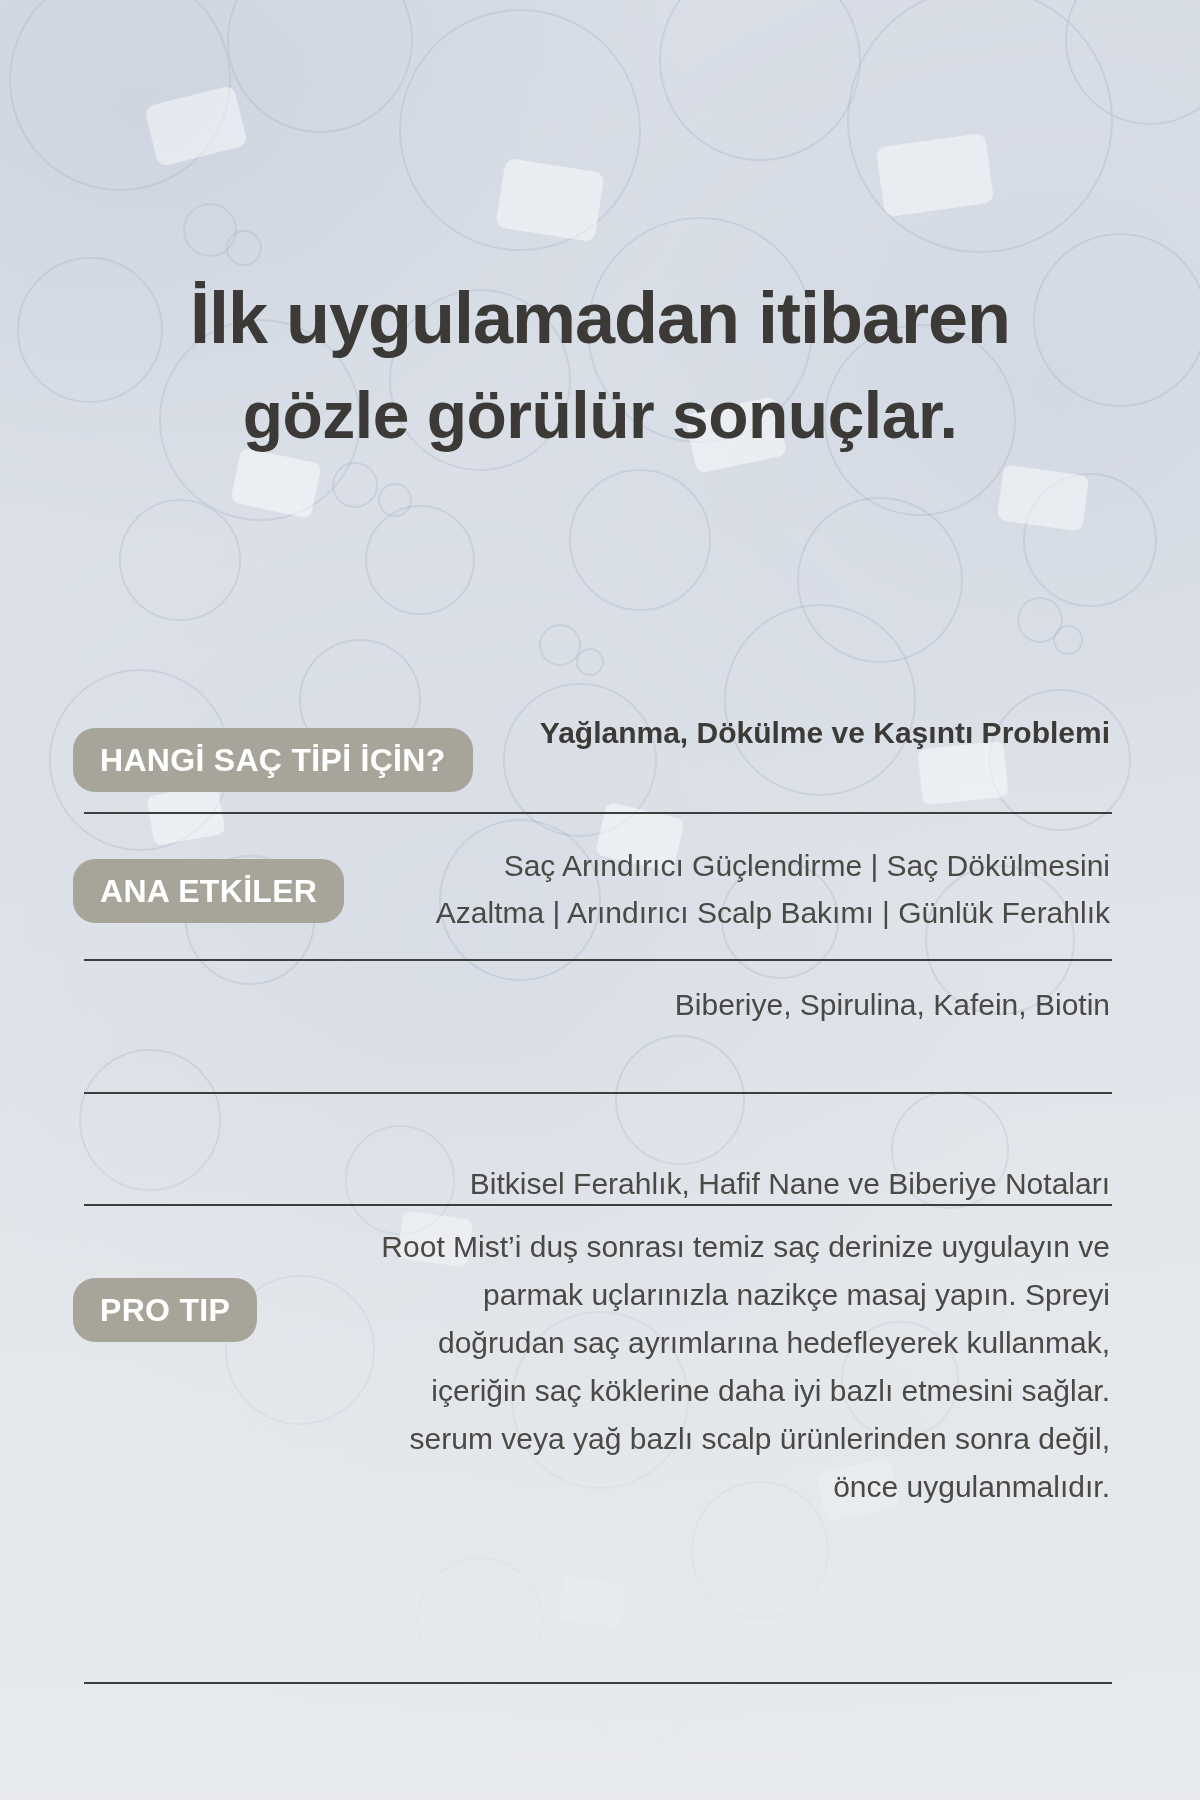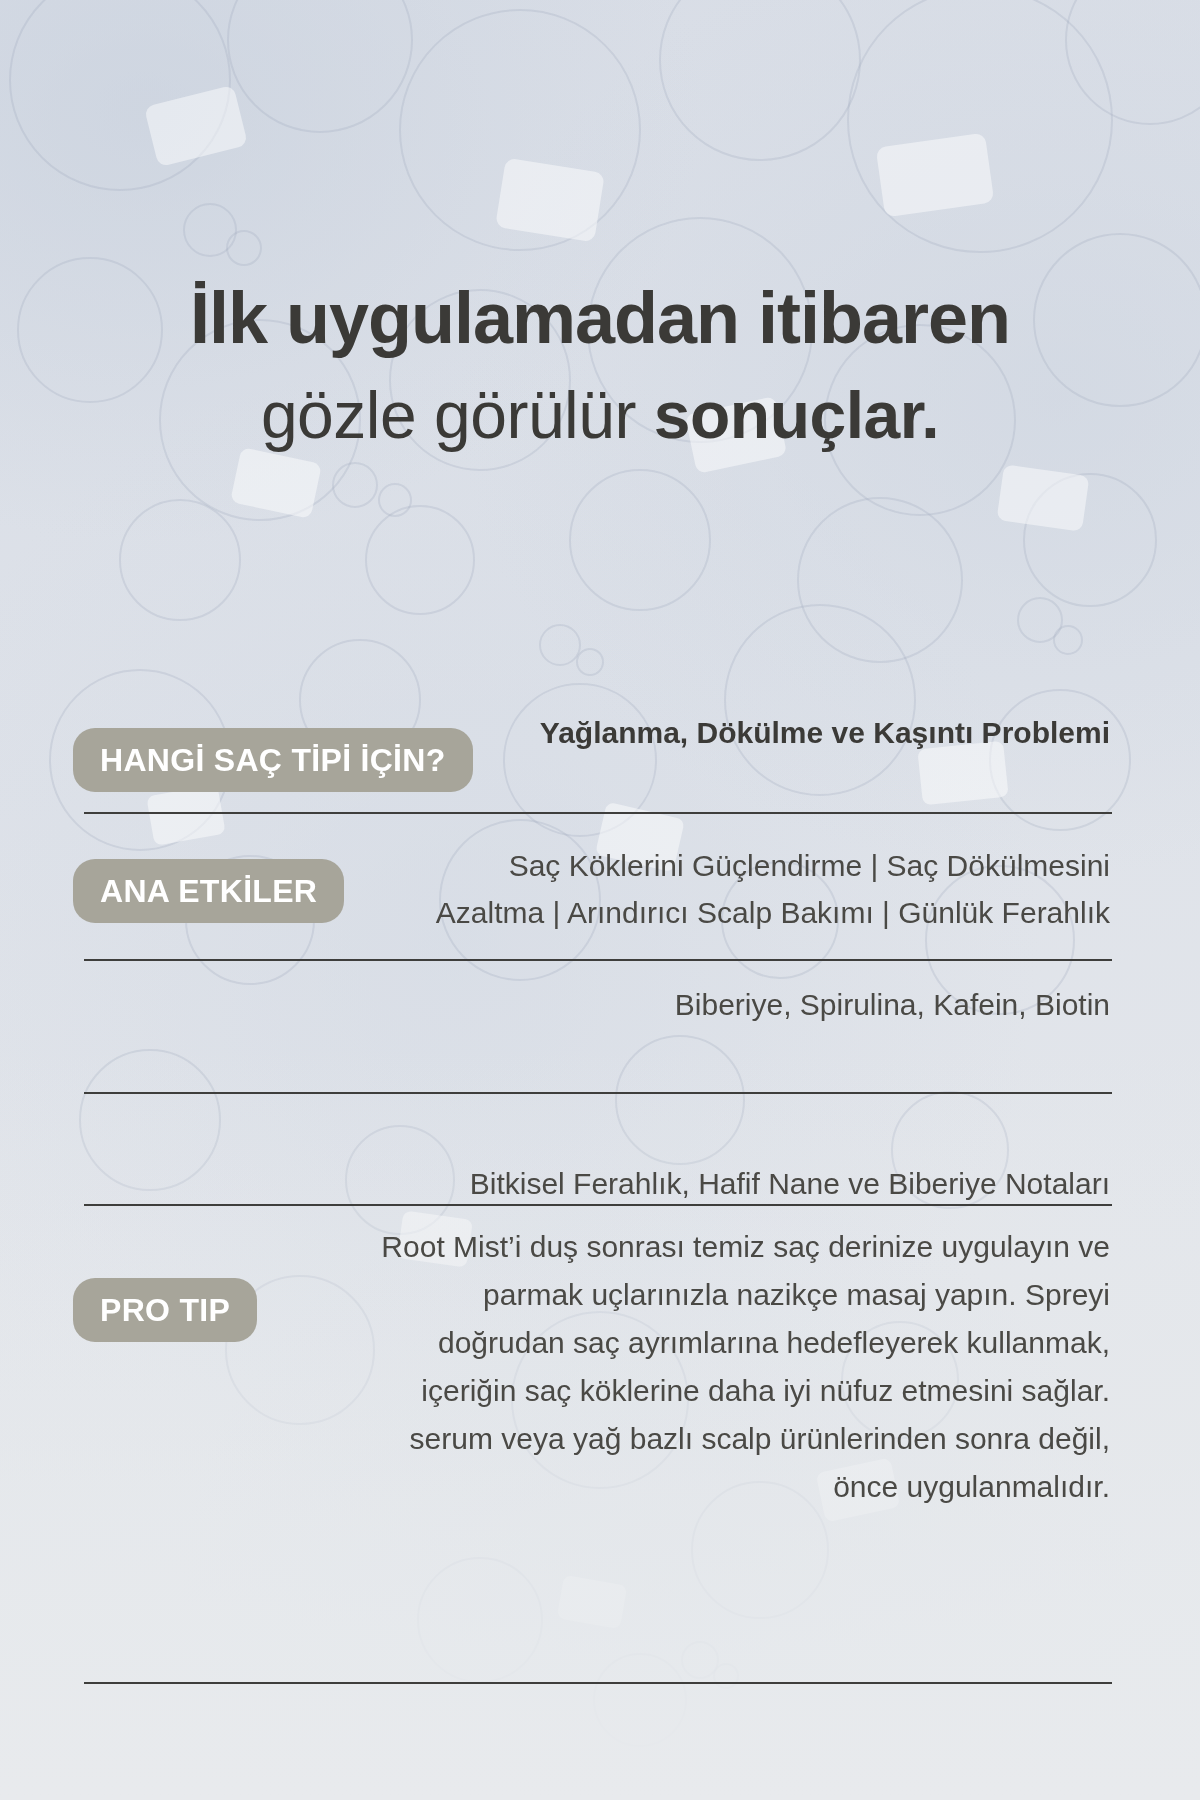--- a/index.html
+++ b/index.html
@@ -60,21 +60,21 @@
     font-weight:700;
     letter-spacing:-1px;
     line-height:100px;
   }
   .h-line2{
     display:block;
     font-size:66px;
     line-height:95px;
     letter-spacing:-0.5px;
   }
-  .h2-regular{font-weight:400;}
+  .h2-regular{font-weight:700;}
   .h2-bold{font-weight:700;}
 
   
   .badge{
     position:absolute;
     left:73px;
     height:64px;
     display:inline-flex;
     align-items:center;
     justify-content:center;
@@ -208,40 +208,40 @@
   </h1>
 
   <div class="badge b1">HANGİ SAÇ TİPİ İÇİN?</div>
   <div class="value value-bold v1">
     <span class="vline">Yağlanma, Dökülme ve Kaşıntı Problemi</span>
   </div>
   <div class="divider d1"></div>
 
   <div class="badge b2">ANA ETKİLER</div>
   <div class="value value-2line v2">
-    <span class="vline">Saç Köklerini Güçlendirme | Saç Dökülmesini</span>
+    <span class="vline">Saç Arındırıcı Güçlendirme | Saç Dökülmesini</span>
     <span class="vline">Azaltma | Arındırıcı Scalp Bakımı | Günlük Ferahlık</span>
   </div>
   <div class="divider d2"></div>
 
   <div class="value value-1line v3">
     <span class="vline">Biberiye, Spirulina, Kafein, Biotin</span>
   </div>
   <div class="divider d3"></div>
 
   <div class="value value-1line v4">
     <span class="vline">Bitkisel Ferahlık, Hafif Nane ve Biberiye Notaları</span>
   </div>
   <div class="divider d4"></div>
 
   <div class="badge b5">PRO TIP</div>
   <div class="value value-paragraph v5">
     <span class="vline">Root Mist’i duş sonrası temiz saç derinize uygulayın ve</span>
     <span class="vline">parmak uçlarınızla nazikçe masaj yapın. Spreyi</span>
     <span class="vline">doğrudan saç ayrımlarına hedefleyerek kullanmak,</span>
-    <span class="vline">içeriğin saç köklerine daha iyi nüfuz etmesini sağlar.</span>
+    <span class="vline">içeriğin saç köklerine daha iyi bazlı etmesini sağlar.</span>
     <span class="vline">serum veya yağ bazlı scalp ürünlerinden sonra değil,</span>
     <span class="vline">önce uygulanmalıdır.</span>
   </div>
 
   <div class="divider d5"></div>
 
 </div>
 
 </body></html>

